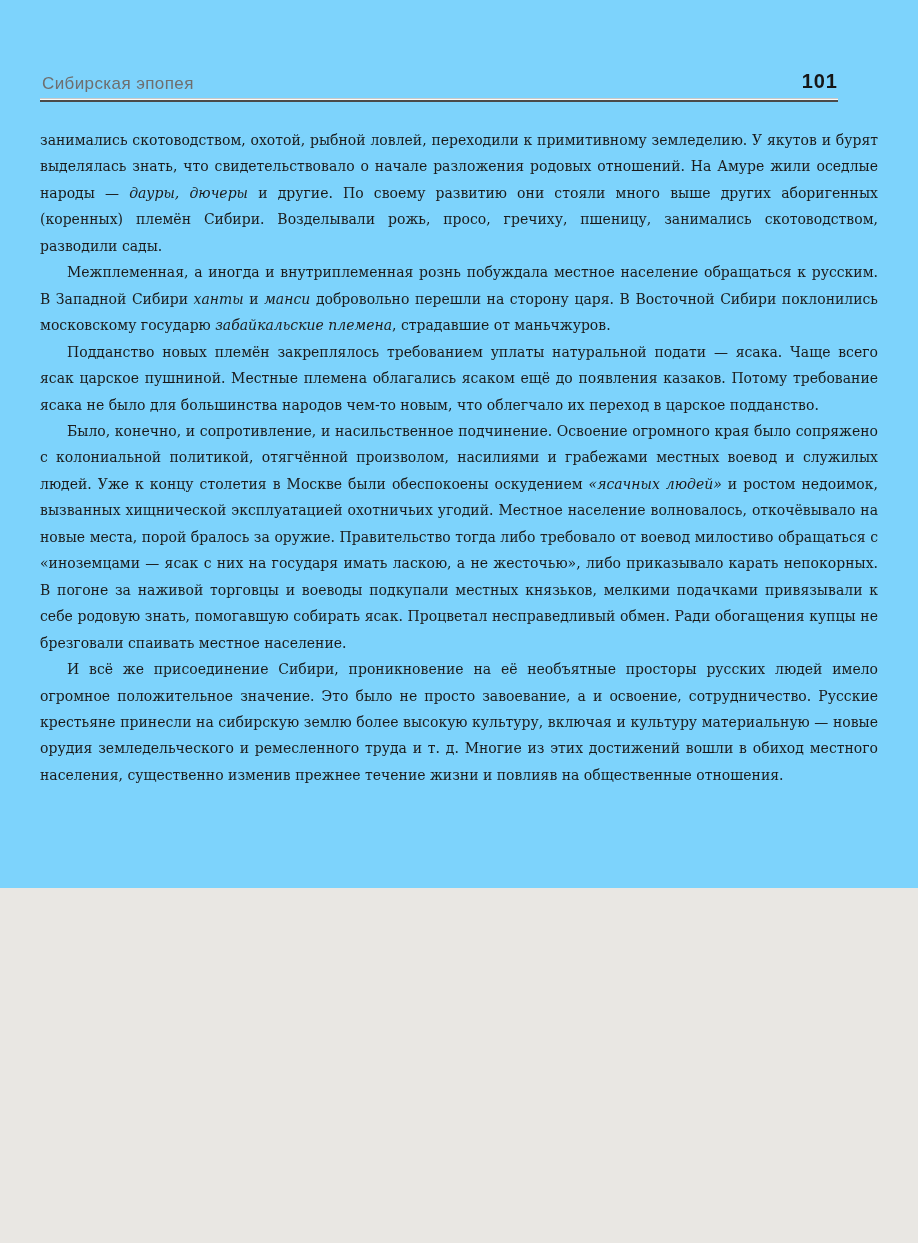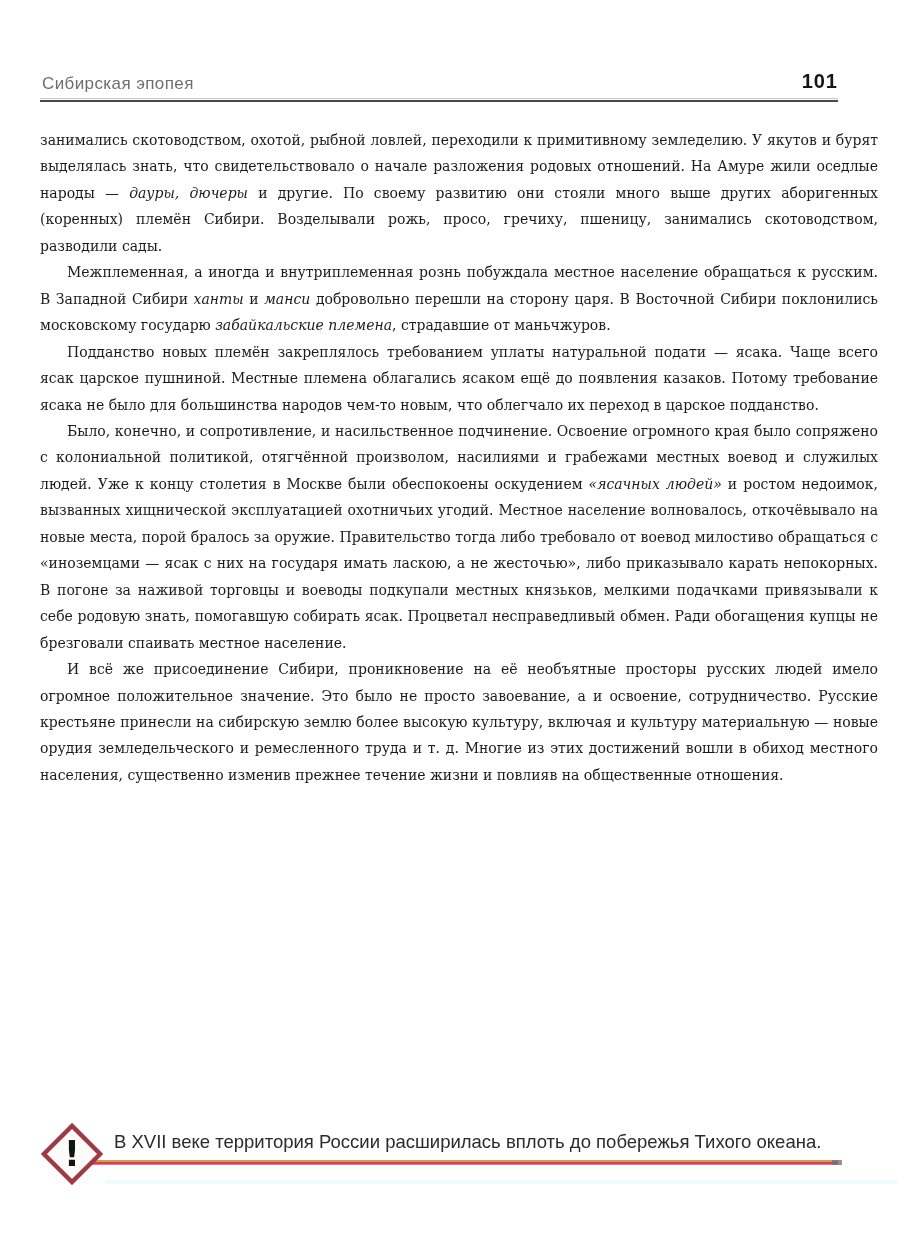--- a/index.html
+++ b/index.html
@@ -1,21 +1,21 @@
 <!DOCTYPE html>
 <html lang="ru"><head>
 <meta charset="utf-8">
 <style>
   html,body{margin:0;padding:0;}
   body{background:#e9e7e3;}
   .page{
     position:relative;
-    width:918px;height:1243px;
+    width:918px;height:888px;
     margin:0 auto;
-    background:#ffffff;
+    background:#7dd3fc;
     overflow:hidden;
     font-family:"DejaVu Serif","Liberation Serif",serif;
   }
   
   .running-header{
     position:absolute;left:40px;top:70px;width:798px;height:34px;
   }
   .running-title{
     position:absolute;left:2px;top:4px;
     font-family:"Liberation Sans","DejaVu Sans",sans-serif;

